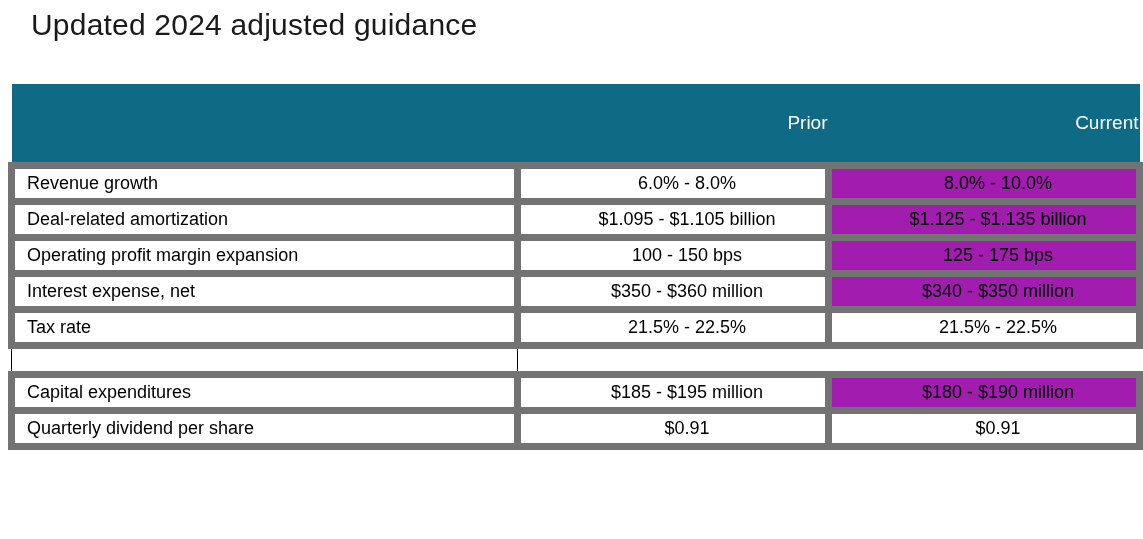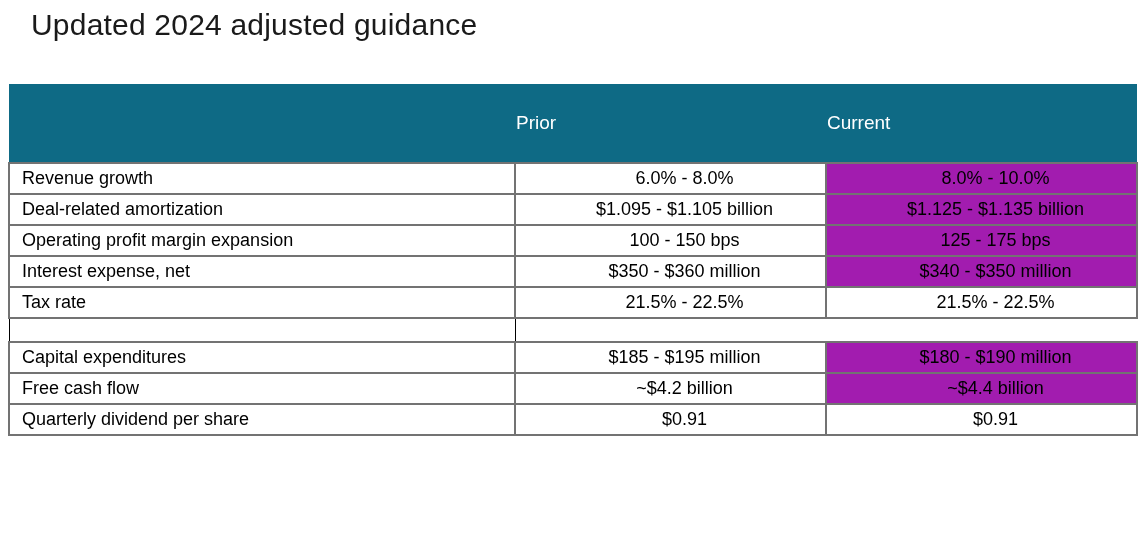--- a/index.html
+++ b/index.html
@@ -45,29 +45,29 @@
   col.c1 { width: 311px; }
   col.c2 { width: 311px; }
 
   thead th {
     background: #0e6a85;
     color: #ffffff;
     font-size: 19px;
     font-weight: normal;
     height: 76px;
     vertical-align: middle;
-    text-align: left;
+    text-align: right;
     border: none;
   }
   thead th.blank { text-align: left; }
 
   tbody td {
     height: 29px;
     font-size: 18px;
-    border: 2px solid #737373;
+    border: 7px solid #737373;
     padding: 0 8px;
     vertical-align: middle;
     background: #ffffff;
   }
   tbody td.label {
     text-align: left;
     padding-left: 12px;
   }
   tbody td.val {
     text-align: center;
@@ -139,25 +139,20 @@
             <td></td>
             <td class="gapcell"></td>
             <td class="gapcell"></td>
           </tr>
           <tr>
             <td class="label">Capital expenditures</td>
             <td class="val">$185 - $195 million</td>
             <td class="val hl">$180 - $190 million</td>
           </tr>
           <tr>
-            <td class="label">Free cash flow</td>
-            <td class="val">~$4.2 billion</td>
-            <td class="val hl">~$4.4 billion</td>
-          </tr>
-          <tr>
             <td class="label">Quarterly dividend per share</td>
             <td class="val">$0.91</td>
             <td class="val">$0.91</td>
           </tr>
         </tbody>
     </table>
   </div>
 
 </div>
 

